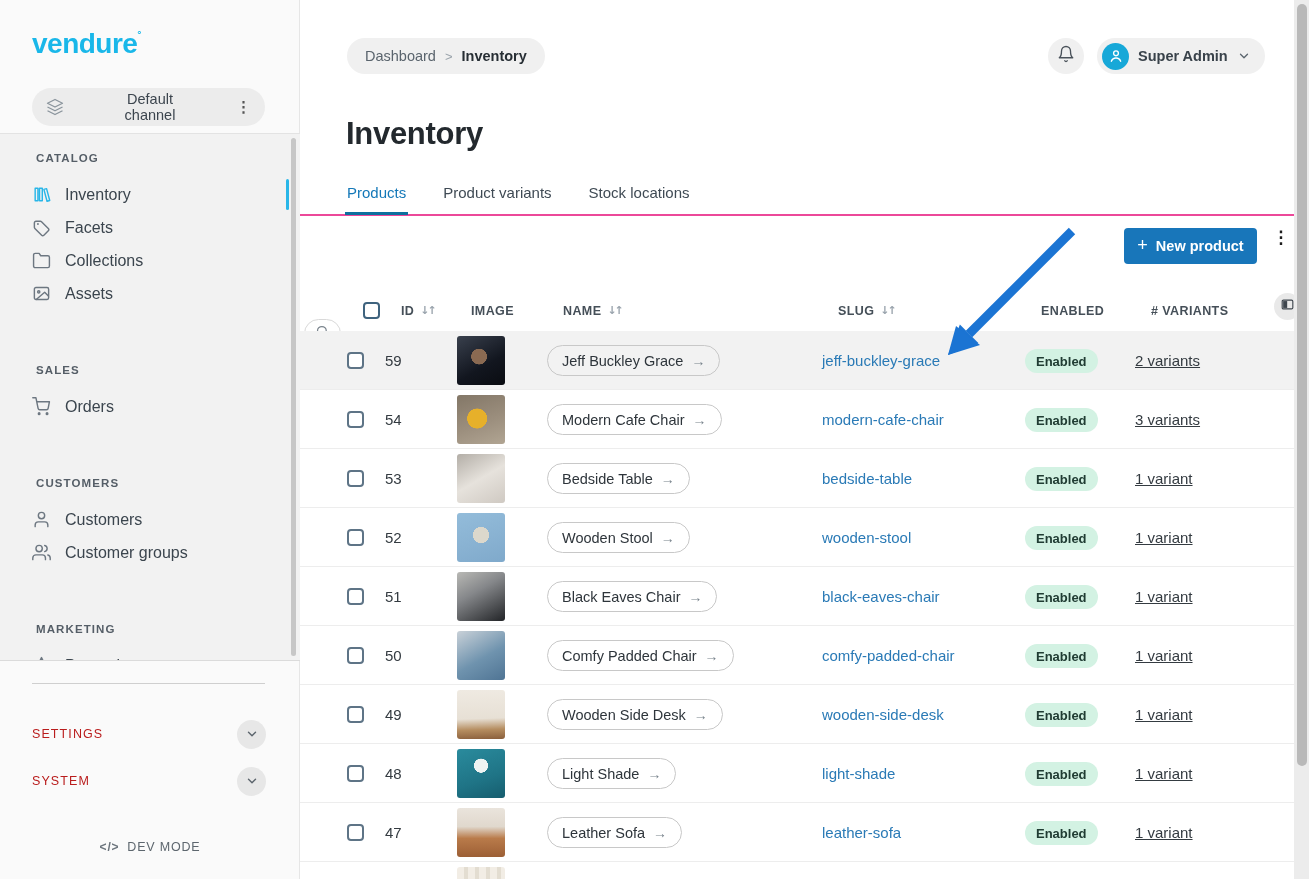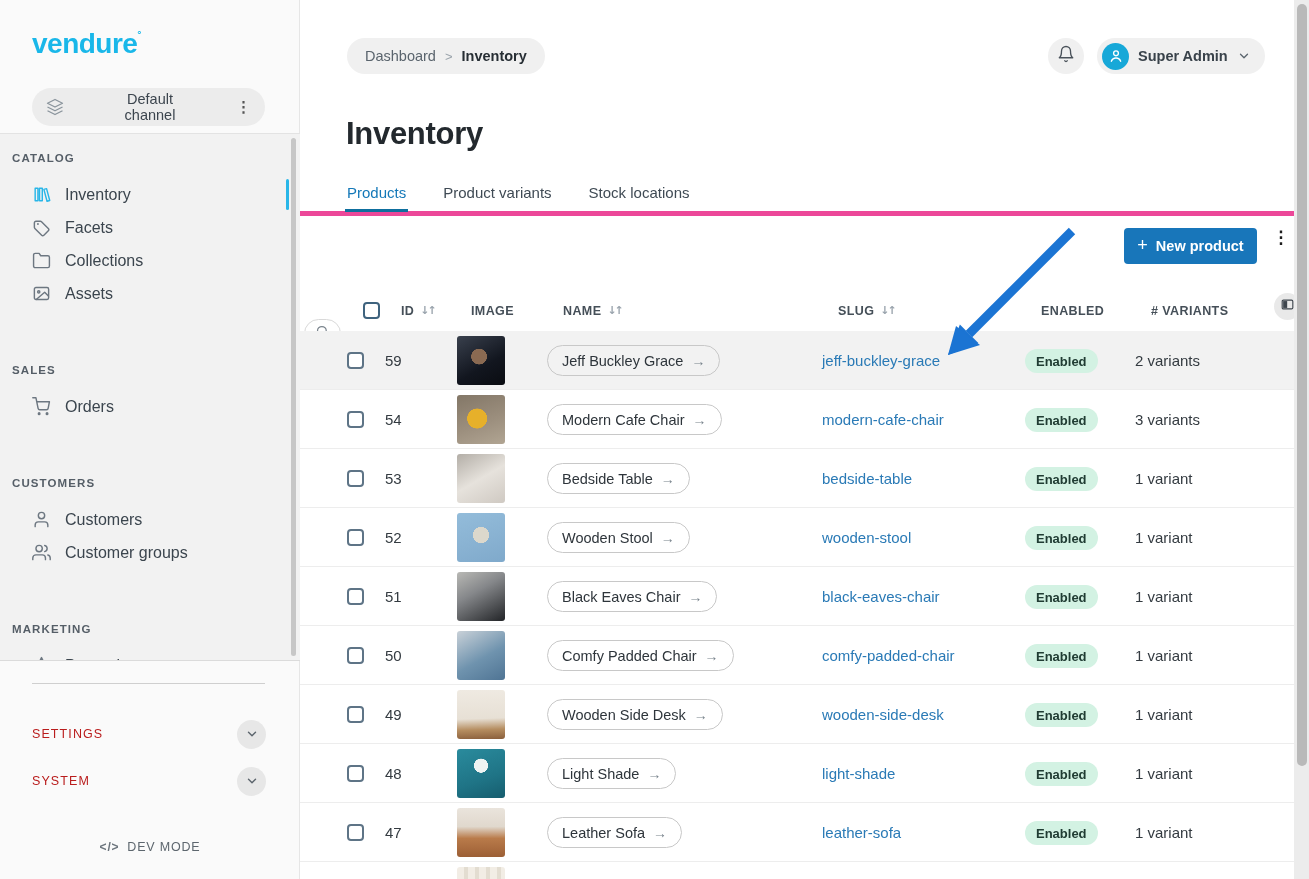--- a/index.html
+++ b/index.html
@@ -11,21 +11,21 @@
   .logo { position:absolute; left:32px; top:28px; font-size:28px; font-weight:700; color:#19b7e9; letter-spacing:-0.5px; }
   .logo .tm { font-size:13px; vertical-align:top; position:relative; top:1px; }
   .channel-pill { position:absolute; left:32px; top:88px; width:233px; height:38px; background:#ececec; border-radius:19px; display:flex; align-items:center; padding:0 14px;gap:48px; }
   .channel-pill .icon { width:18px; height:18px; color:#8a949c; flex:none; }
   .channel-pill .label { flex:1; text-align:center; font-size:14.5px; color:#3c454e; }
   .channel-pill .kebab { color:#555; font-size:15px; font-weight:700; flex:none; }
 
   .nav { position:absolute; left:0; top:133px; width:300px; height:528px; background:#f2f2f2; border-top:1px solid #e3e3e3; border-bottom:1px solid #dbdbdb; overflow:hidden; padding-top:14px; }
   .nav-section { margin-top:50px; }
   .nav-section:first-child { margin-top:0; }
-  .nav-label { margin:0 0 10px 12px; font-size:11.5px; font-weight:700; letter-spacing:1.1px; color:#555e67; height:20px; line-height:20px; }
+  .nav-label { margin:0 0 10px 36px; font-size:11.5px; font-weight:700; letter-spacing:1.1px; color:#555e67; height:20px; line-height:20px; }
   .nav-item { position:relative; height:33px; display:flex; align-items:center; gap:14px; padding-left:32px; font-size:16px; color:#3b454e; cursor:pointer; }
   .nav-item .icon { width:19px; height:19px; color:#6d7781; }
   .nav-item.active .icon { color:#29b6e8; }
   .nav-item.active .active-bar { position:absolute; right:11px; top:1px; width:3px; height:31px; background:#29b6e8; border-radius:2px; }
   .nav-scrollthumb { position:absolute; right:4px; top:4px; width:5px; height:518px; background:#c7c7c7; border-radius:3px; }
 
   .sidebar-divider { position:absolute; left:32px; top:683px; width:233px; border-top:1px solid #cfcfcf; }
   .collapse-row { position:absolute; left:32px; width:234px; height:32px; display:flex; align-items:center; justify-content:space-between; }
   .collapse-row .c-label { font-size:12.5px; font-weight:400; letter-spacing:1.1px; color:#b91c1c; }
   .collapse-btn { width:29px; height:29px; border-radius:50%; background:#e7e7e7; display:flex; align-items:center; justify-content:center; color:#5b646c; cursor:pointer; }
@@ -46,21 +46,21 @@
   .bell-btn { position:absolute; left:748px; top:38px; width:36px; height:36px; border-radius:50%; background:#f0f0f0; display:flex; align-items:center; justify-content:center; color:#4a525a; cursor:pointer; }
   .bell-btn svg { width:18px; height:18px; }
   .user-pill { position:absolute; left:797px; top:38px; height:36px; background:#f0f0f0; border-radius:18px; display:flex; align-items:center; gap:9px; padding:0 14px 0 5px; cursor:pointer;font-weight:bold; }
   .avatar { width:27px; height:27px; border-radius:50%; background:#17a8d8; display:flex; align-items:center; justify-content:center; color:#fff; }
   .avatar svg { width:16px; height:16px; }
   .user-pill .u-name { font-size:14.5px; color:#39424a; }
   .user-pill .chev { color:#5a646d; width:14px; height:14px; }
 
   .page-title { position:absolute; left:46px; top:116px; font-size:31px; font-weight:700; color:#23292e; letter-spacing:-0.3px; }
 
-  .tabs-row { position:absolute; left:0; top:184px; width:1009px; height:32px; border-bottom:5px solid #ec4899; padding-left:47px; display:flex; gap:37px; }
+  .tabs-row { position:absolute; left:0; top:184px; width:1009px; height:32px; border-bottom:2px solid #ec4899; padding-left:47px; display:flex; gap:37px; }
   .tab { font-size:15px; color:#3f4a54; padding-bottom:10px; cursor:pointer; position:relative; }
   .tab.active { color:#1478b8; font-weight:500; }
   .tab.active::after { content:""; position:absolute; left:-2px; right:-2px; bottom:-1px; height:3px; background:#0e6f9e; }
 
   .new-product-btn { position:absolute; left:824px; top:228px; width:133px; height:36px; background:#1876ba; border:none; border-radius:4px; color:#fff; font-size:14.5px; font-weight:600; font-family:inherit; display:flex; align-items:center; justify-content:center; gap:8px; cursor:pointer; }
   .new-product-btn .plus { font-size:18px; font-weight:400; position:relative; top:-1px; }
   .toolbar-kebab { position:absolute; left:972px; top:233px; width:18px; height:28px; color:#1d1d1d; font-size:17px; font-weight:700; line-height:9px; text-align:center; cursor:pointer; letter-spacing:0; }
 
   
   .thead { position:absolute; left:16px; top:290px; width:1009px; height:41px; }
@@ -76,21 +76,21 @@
   .rows { position:absolute; left:0; top:331px; width:1009px; height:548px; overflow:hidden;text-align:right; }
   .row { position:relative; height:59px; border-bottom:1px solid #ededed; background:#fff; }
   .row.highlighted { background:#f2f2f2; }
   .row .cb { position:absolute; left:47px; top:21px; border-width:2px; border-color:#5e7486; }
   .row .rid { position:absolute; left:85px; top:0; height:59px; display:flex; align-items:center; font-size:15px; color:#343b41; }
   .row .thumb { position:absolute; left:157px; top:5px; width:48px; height:49px; border-radius:3px; background:#ddd; }
   .row .name-pill { position:absolute; left:247px; top:14px; height:31px; border:1px solid #c8c8c8; border-radius:16px; display:inline-flex; align-items:center; gap:8px; padding:0 14px; background:transparent; font-size:14.5px; color:#2e353b; cursor:pointer; white-space:nowrap; }
   .row .name-pill .arrow { color:#78838c; font-size:14px; }
   .row .slug { position:absolute; left:522px; top:0; height:59px; display:flex; align-items:center; font-size:15px; color:#2a7ab6; cursor:pointer; }
   .row .badge { position:absolute; left:725px; top:18px; height:24px; background:#d3f2e3; border-radius:12px; padding:0 11px; display:inline-flex; align-items:center; font-size:13px; font-weight:600; color:#203c33; }
-  .row .variants { position:absolute; left:835px; top:0; height:59px; display:flex; align-items:center; font-size:15px; color:#343b41; }
+  .row .variants { position:absolute; left:835px; top:0; height:59px; display:flex; align-items:center; font-size:15px; color:#343b41;text-decoration:underline; }
 
   
   .anno-arrow { position:absolute; left:630px; top:222px; width:150px; height:140px; pointer-events:none; }
 
   
   .page-scrollbar { position:absolute; right:0; top:0; width:15px; height:879px; background:#ececec; }
   .page-scrollbar .thumb { position:absolute; left:2.5px; top:4px; width:10px; height:762px; background:#b9b9b9; border-radius:5px; cursor:pointer; }
 
   .icon svg, .nav-item svg { display:block; }
 </style>

